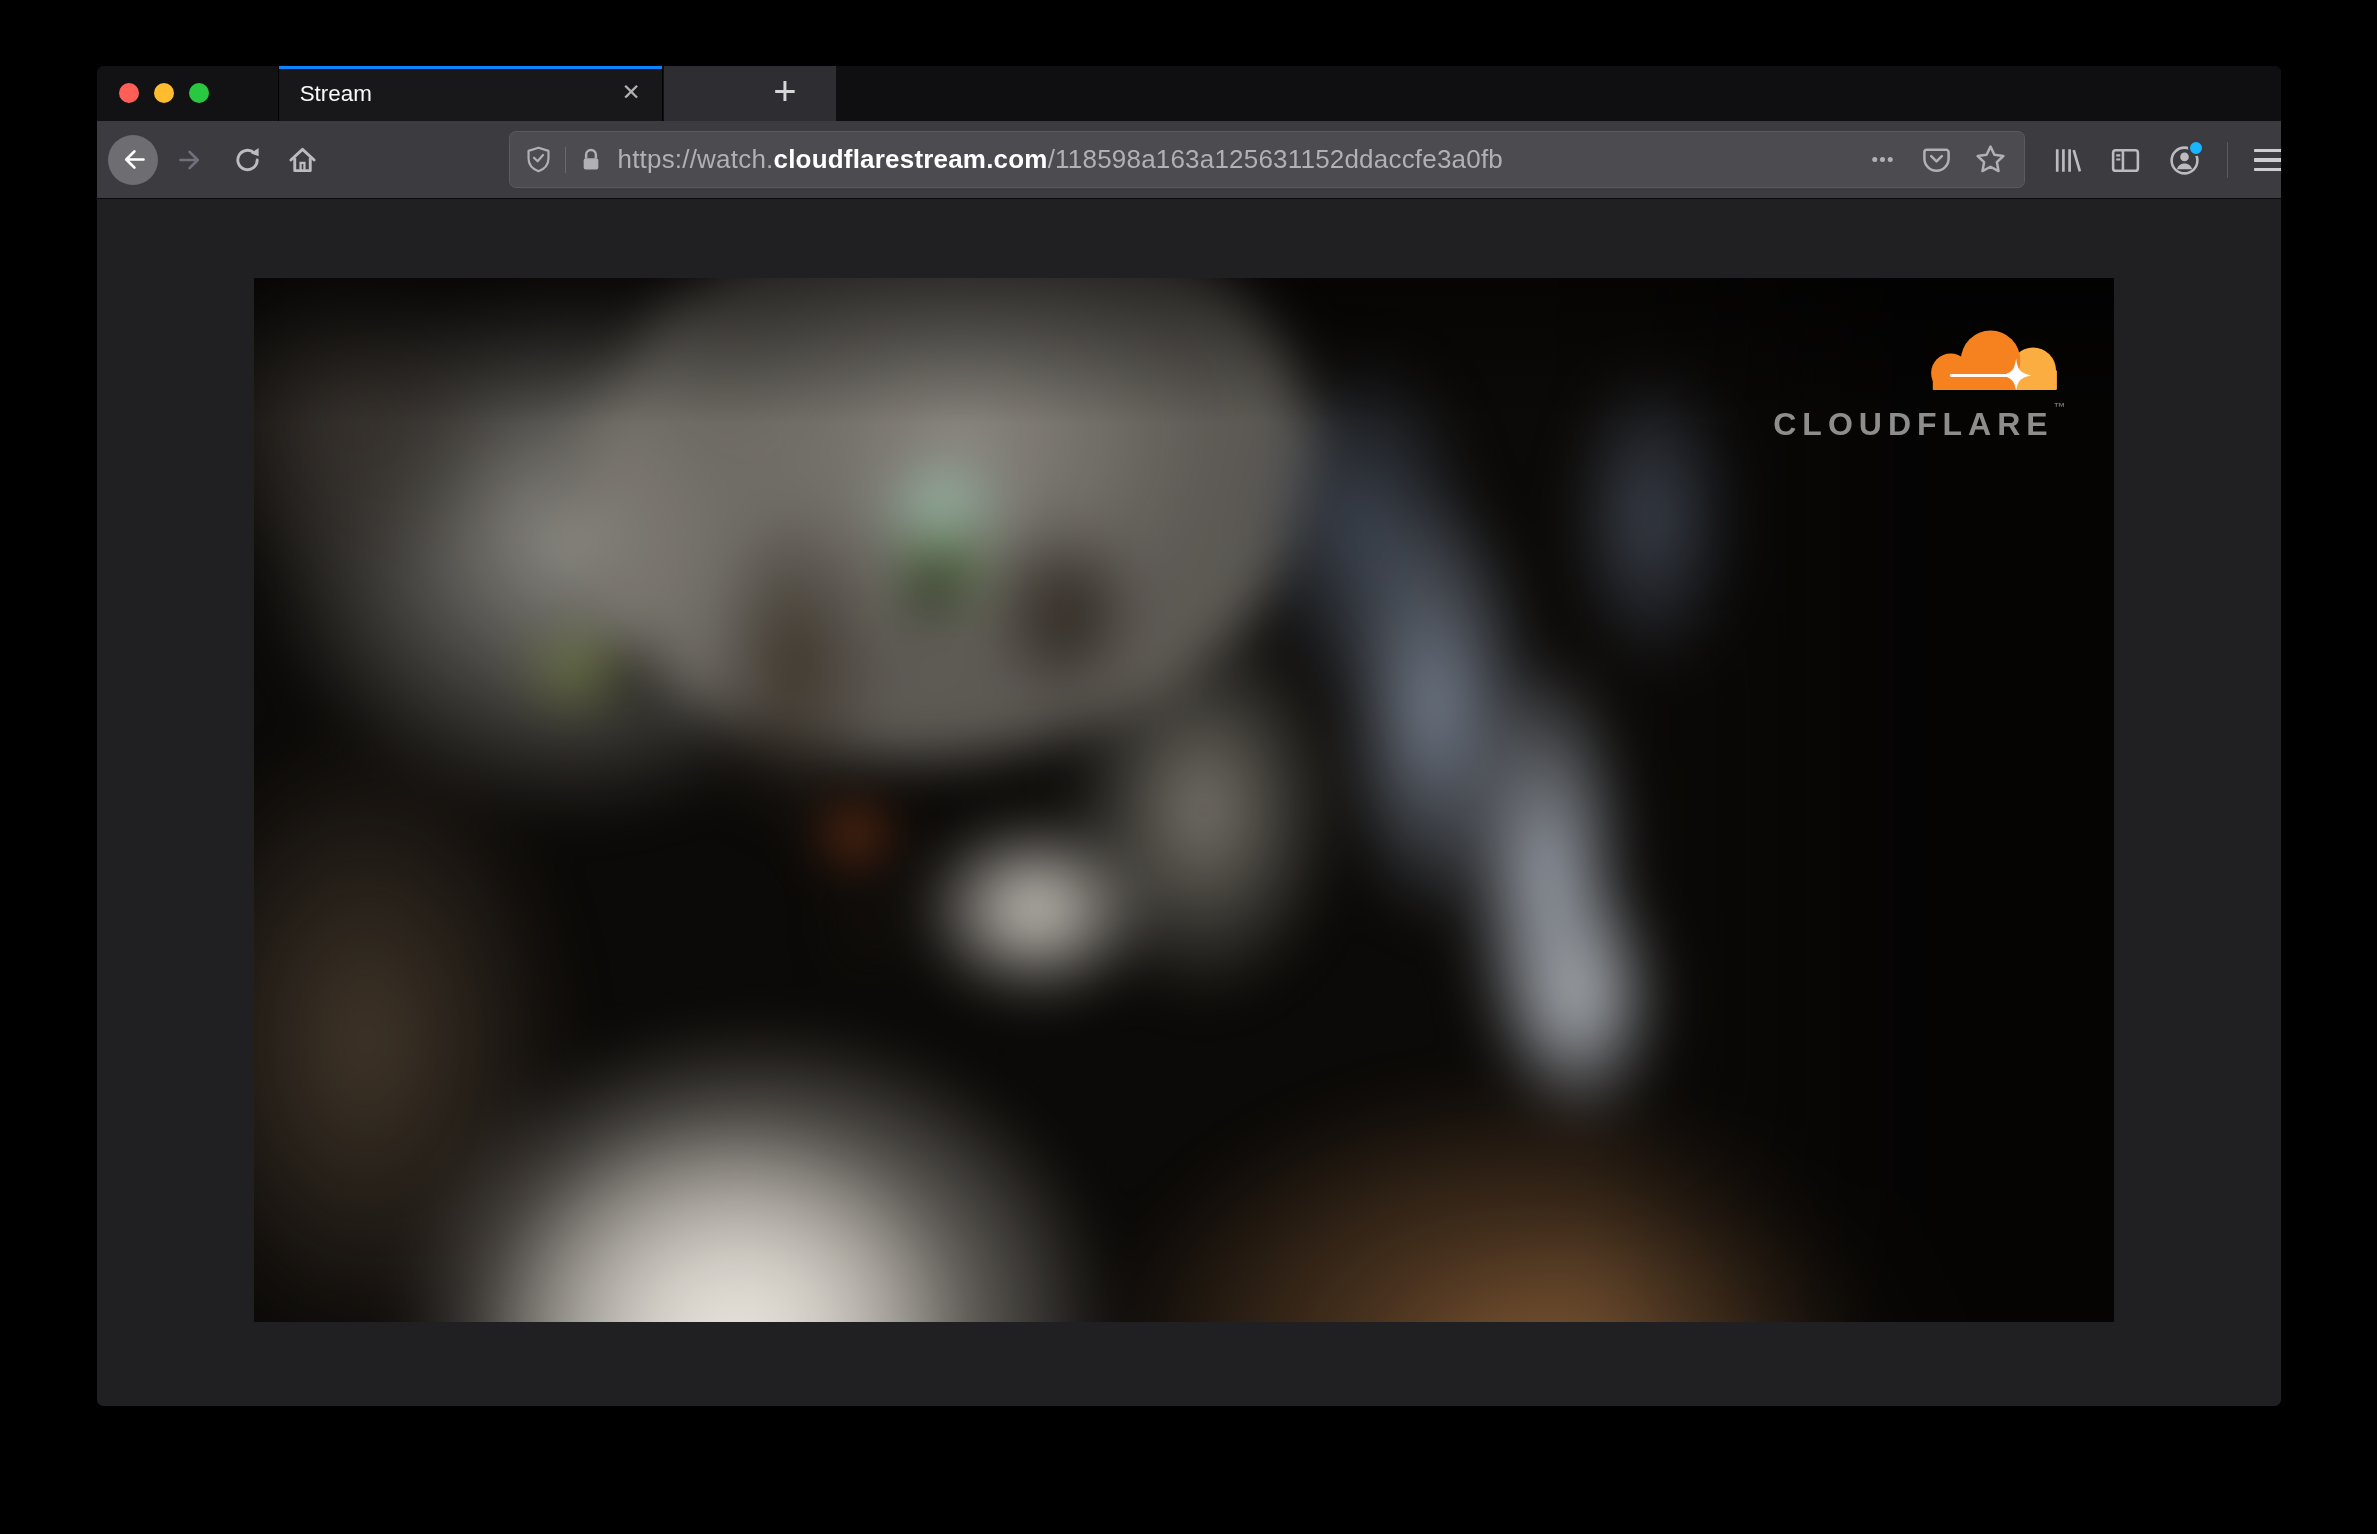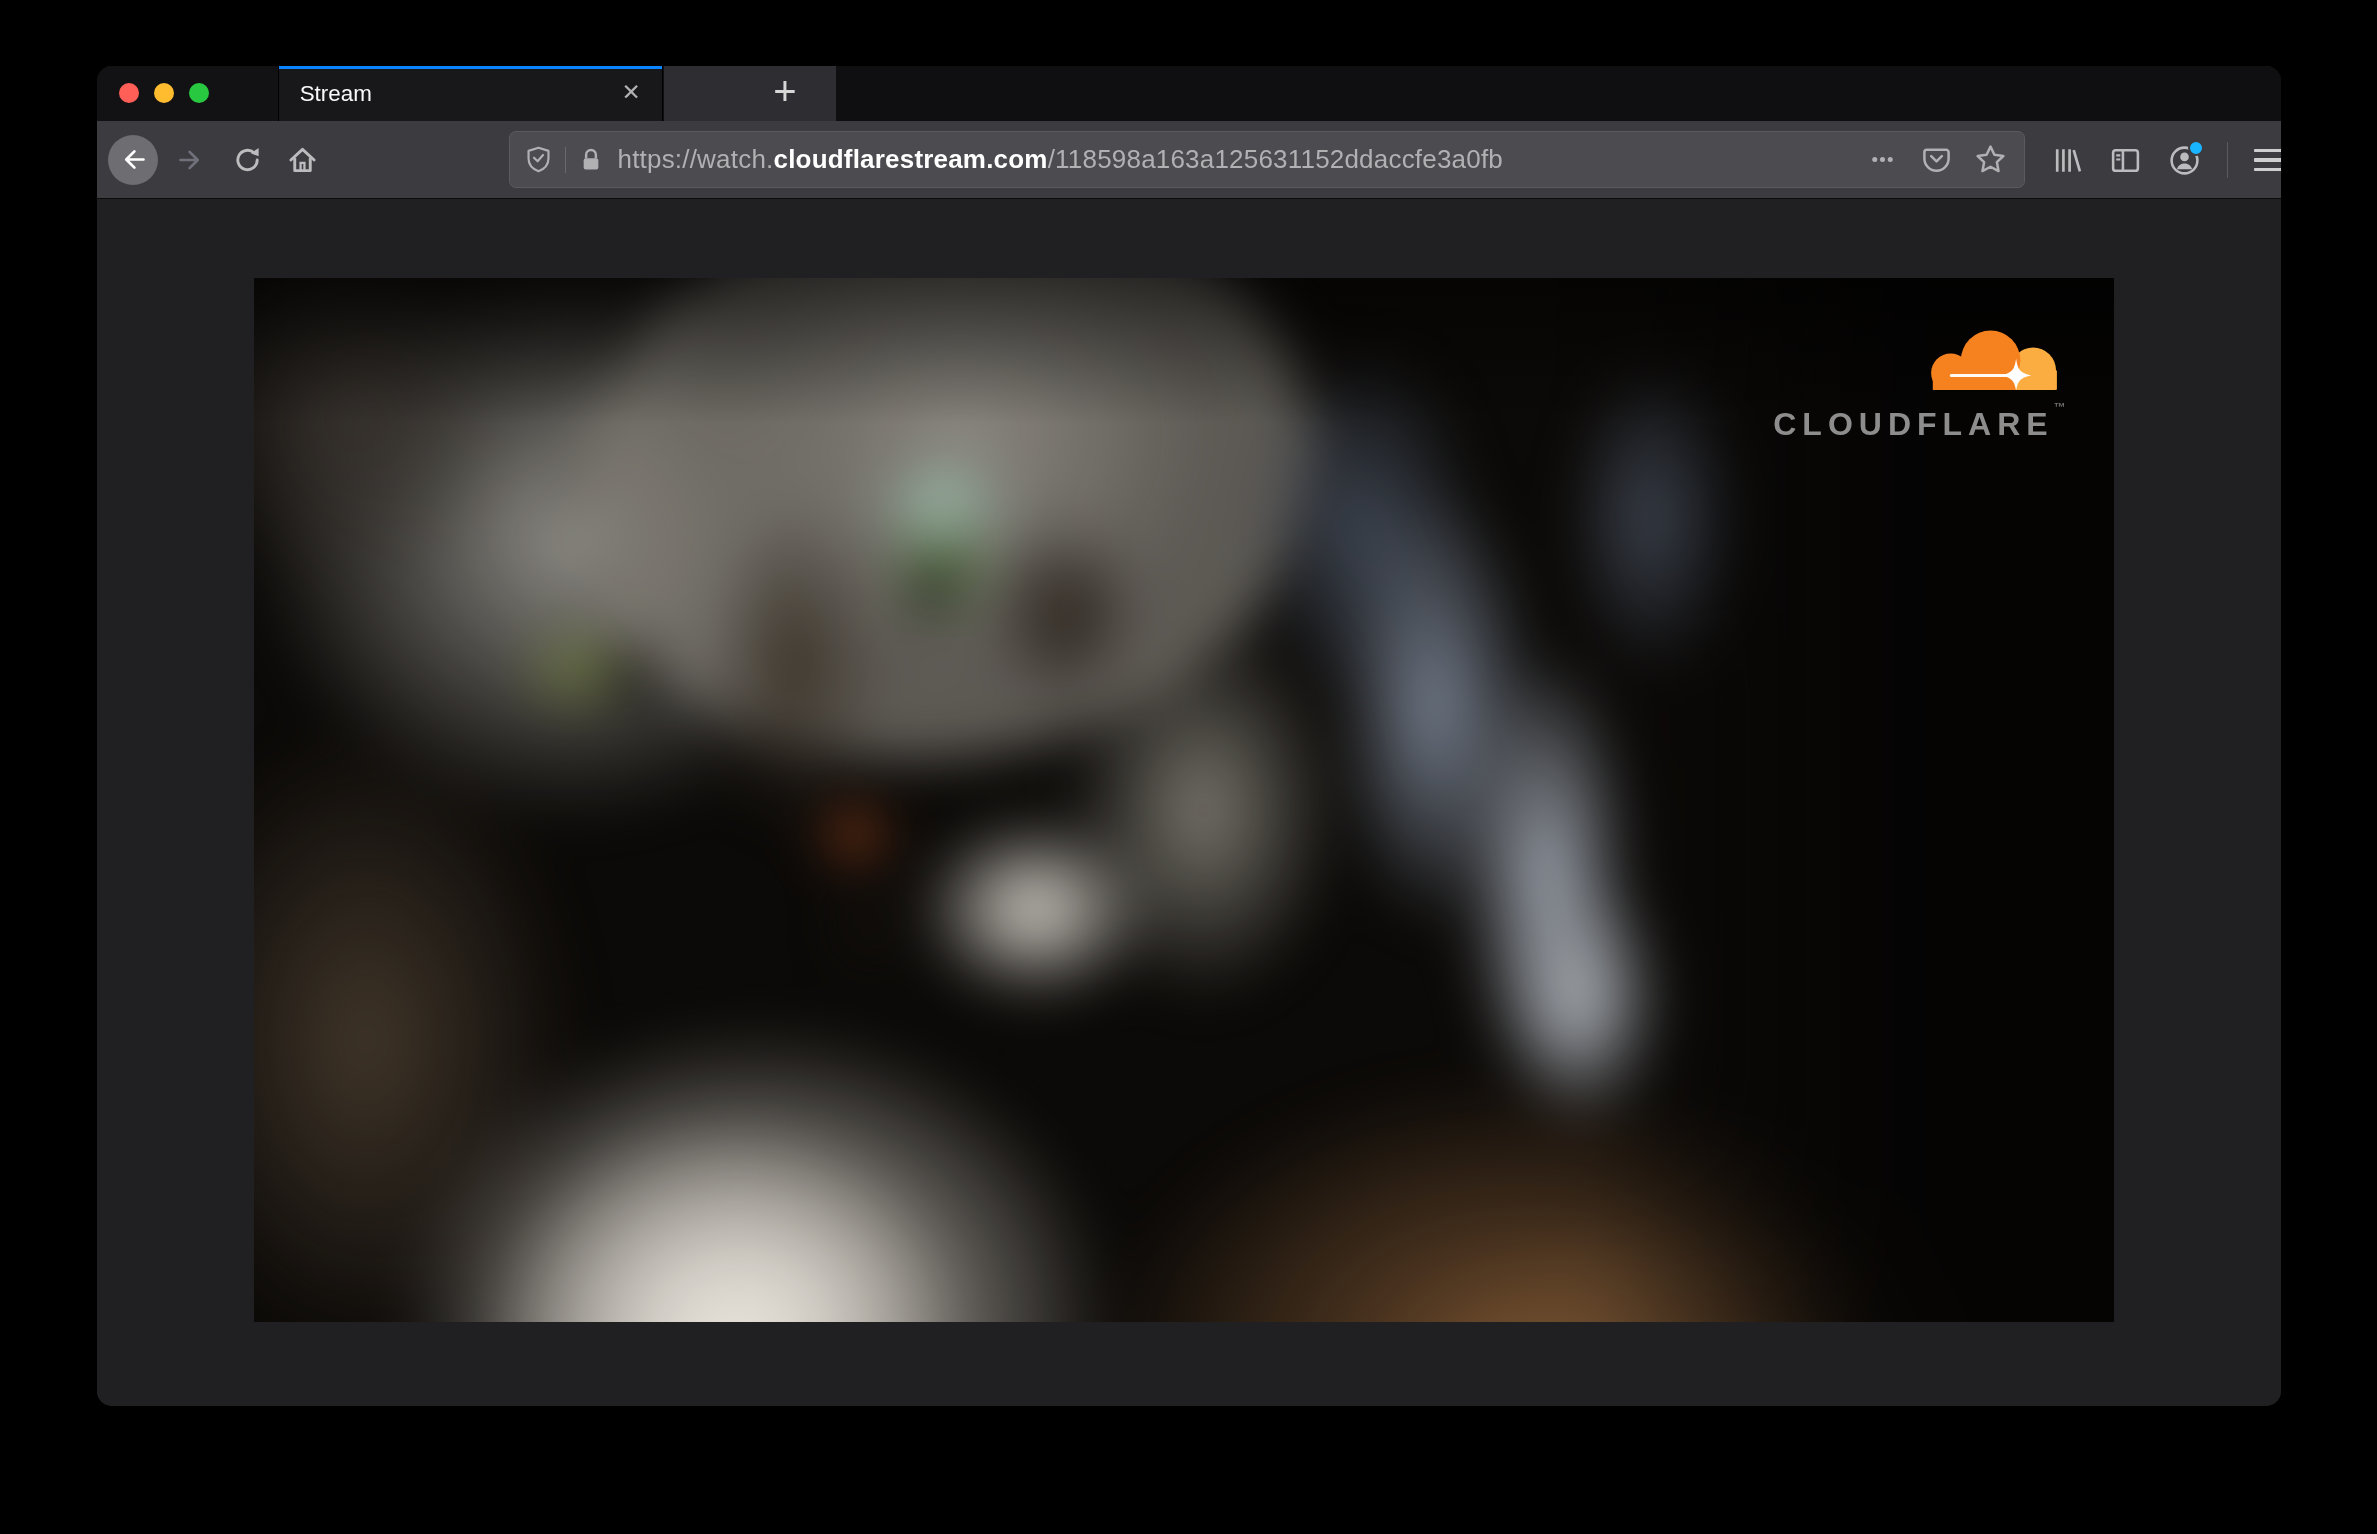--- a/index.html
+++ b/index.html
@@ -1,21 +1,21 @@
 <!DOCTYPE html>
 <html style="--accent: #0a84ff; --dot: #19b5fe; --cf-orange: #f6821f; --cf-orange-light: #fbad41; --brand: #8d8d8d;font-size:13.8px"><head>
 <meta charset="utf-8">
 <style>
   html,body{margin:0;padding:0;background:#000;}
   body{width:2377px;height:1534px;position:relative;overflow:hidden;
        font-family:"Liberation Sans",sans-serif;-webkit-font-smoothing:antialiased;}
 
   
   .bwindow{position:absolute;left:97px;top:66px;width:2184px;height:1340px;
-    border-radius:15px;overflow:hidden;background:#1e1e21;
+    border-radius:7px;overflow:hidden;background:#1e1e21;
     box-shadow:0 26px 78px rgba(0,0,0,.65);}
 
   
   .tabbar{position:absolute;left:0;top:0;width:100%;height:55px;background:#0f0f11;}
   .titlebar-left{position:absolute;left:0;top:0;width:181px;height:55px;background:#121214;}
   .tl{position:absolute;top:17px;width:20px;height:20px;border-radius:50%;}
   .tab{position:absolute;left:181px;top:0;width:385px;height:55px;background:#18181a;
        border-left:0.9px solid #000;border-right:0.9px solid #000;box-sizing:border-box;}
   .tab-stripe{position:absolute;left:0;top:0;width:100%;height:3.4px;background:var(--accent,#0a84ff);}
   .tab-title{position:absolute;left:20.7px;top:0;line-height:55px;font-size:22.4px;color:#f9f9fa;}

